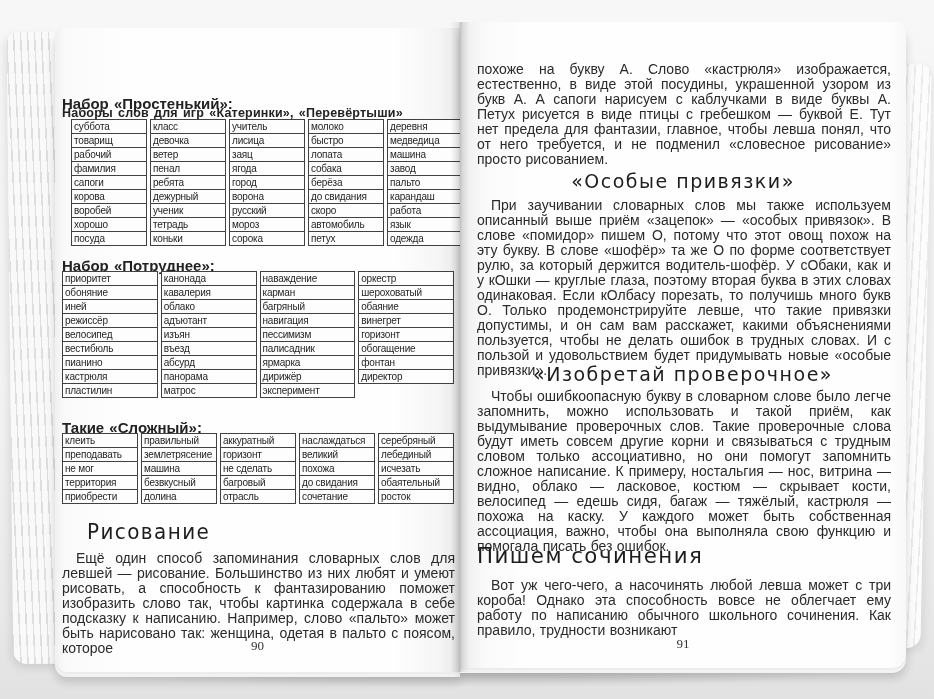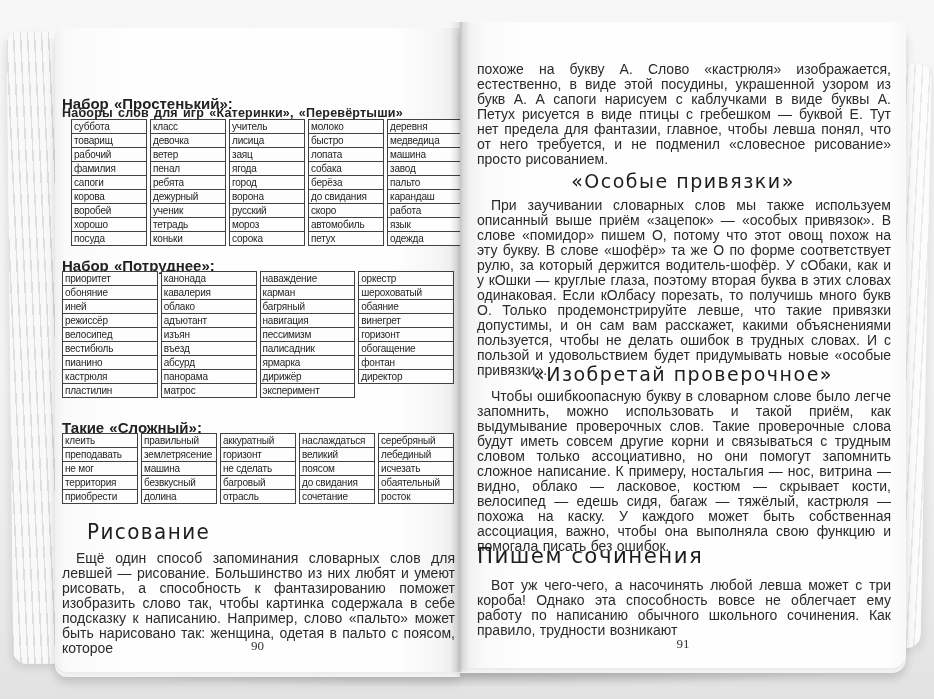--- a/index.html
+++ b/index.html
@@ -240,21 +240,21 @@
         <div class="wcol">
           <div class="wcell">аккуратный</div>
           <div class="wcell">горизонт</div>
           <div class="wcell">не сделать</div>
           <div class="wcell">багровый</div>
           <div class="wcell">отрасль</div>
         </div>
         <div class="wcol">
           <div class="wcell">наслаждаться</div>
           <div class="wcell">великий</div>
-          <div class="wcell">поясом</div>
+          <div class="wcell">похожа</div>
           <div class="wcell">до свидания</div>
           <div class="wcell">сочетание</div>
         </div>
         <div class="wcol">
           <div class="wcell">серебряный</div>
           <div class="wcell">лебединый</div>
           <div class="wcell">исчезать</div>
           <div class="wcell">обаятельный</div>
           <div class="wcell">росток</div>
         </div>

